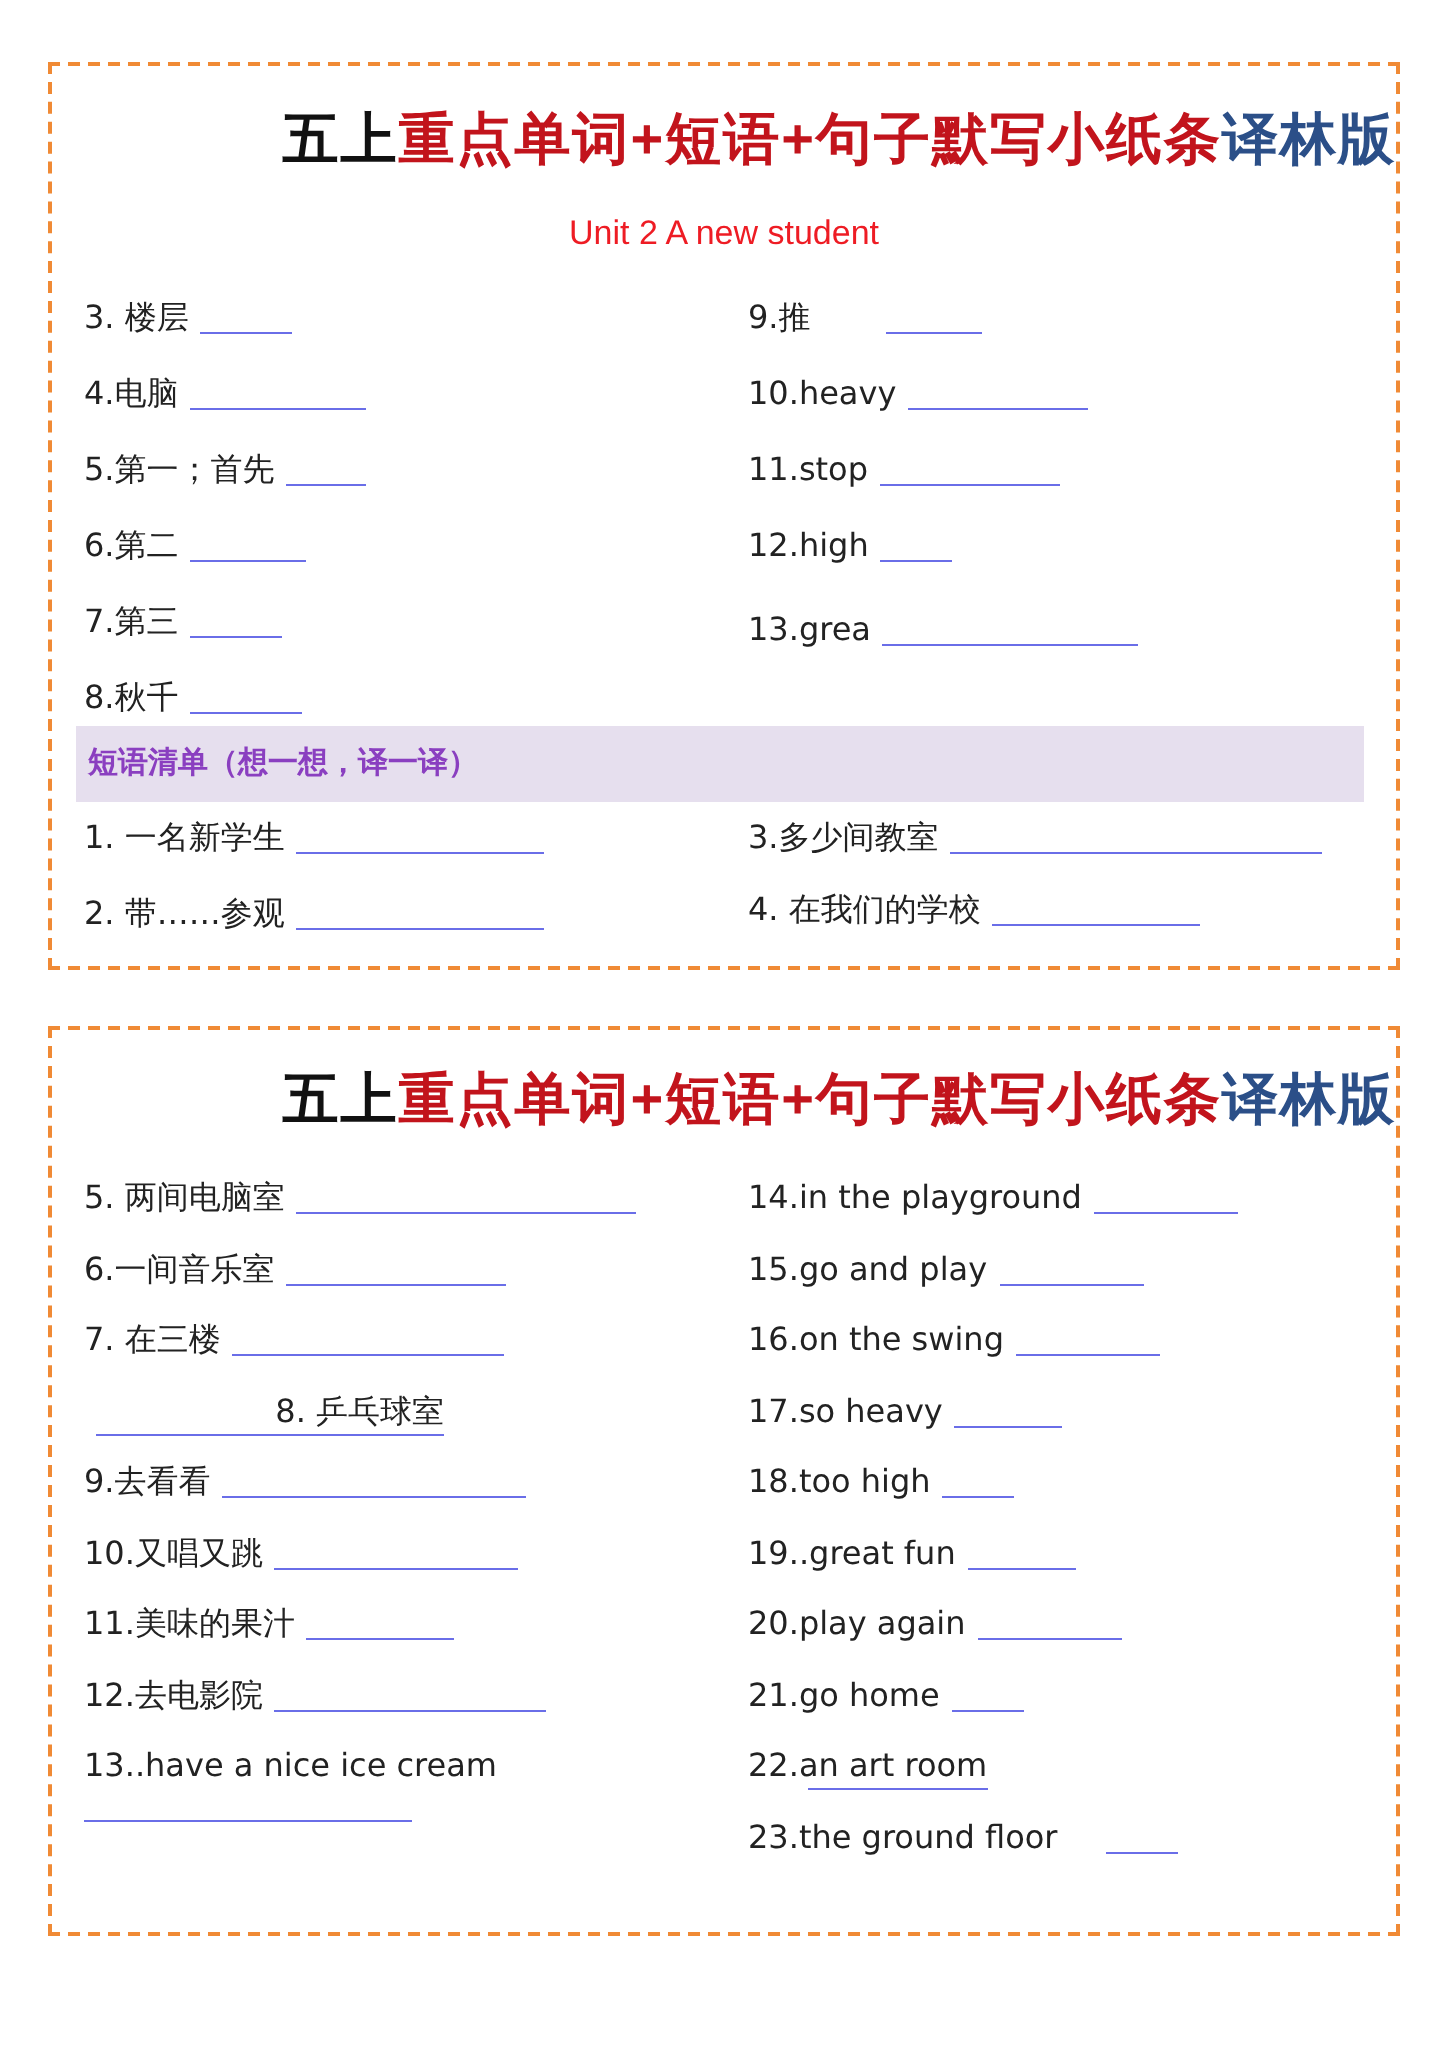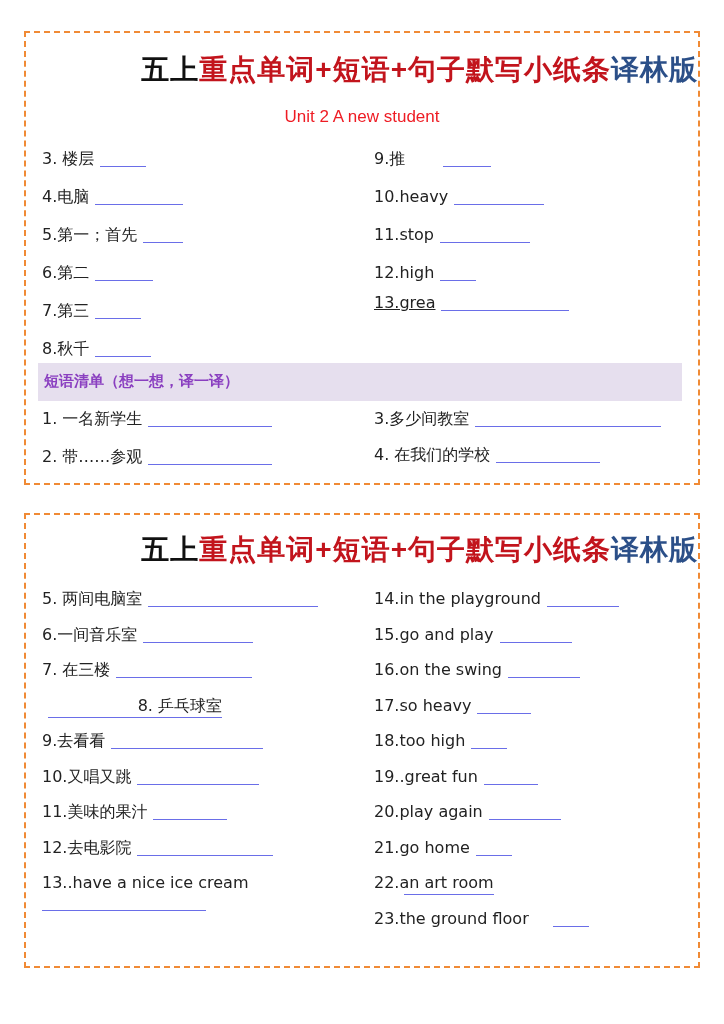--- a/index.html
+++ b/index.html
@@ -88,21 +88,21 @@
         <span class="blank" style="width: 90px;"></span>
       </div>
       <div class="row" style="left: 348px; top: 192px;">
         <span class="lbl">11.stop</span>
         <span class="blank" style="width: 90px;"></span>
       </div>
       <div class="row" style="left: 348px; top: 230px;">
         <span class="lbl">12.high</span>
         <span class="blank" style="width: 36px;"></span>
       </div>
-      <div class="row" style="left: 348px; top: 260px; text-decoration: underline;">
+      <div class="row" style="left: 348px; top: 272px;">
         <span class="lbl">13.grea</span>
         <span class="blank" style="width: 128px;"></span>
       </div>
     </div>
   <div class="band">
     <span>短语清单（想一想，译一译）</span>
   </div>
   <div id="c1-phrases">
       <div class="row" style="left: 16px; top: 376px;">
         <span class="lbl">1. 一名新学生</span>

